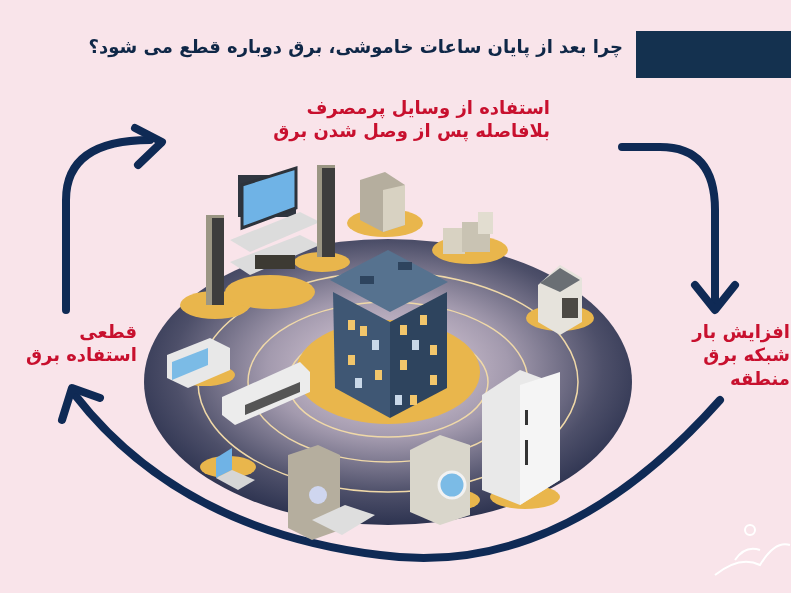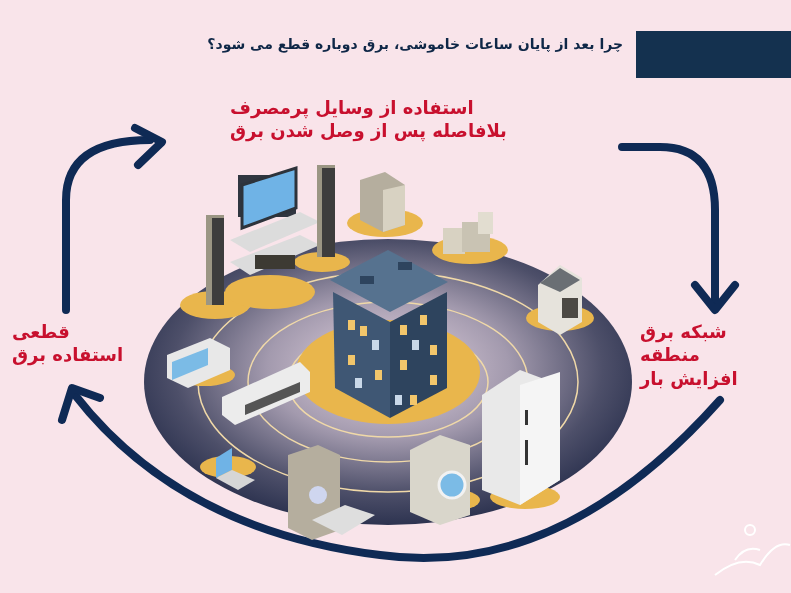--- a/index.html
+++ b/index.html
@@ -1,20 +1,20 @@
 <!DOCTYPE html>
 <html><head>
 <meta charset="utf-8">
 <style>
   html, body { margin:0; padding:0; }
   body { width:791px; height:593px; overflow:hidden; background:#f9e4ea; position:relative; font-family:"DejaVu Sans", sans-serif; }
   .canvas { position:absolute; left:0; top:0; width:791px; height:593px; }
   .title-bar { position:absolute; left:636px; top:31px; width:155px; height:47px; background:#14314f; }
-  .title { position:absolute; right:168px; top:36px; font-weight:bold; font-size:14px; color:#0f2747; direction:rtl; white-space:nowrap; }
-  .lbl { position:absolute; color:#c8102e; font-weight:bold; direction:rtl; text-align:left; line-height:1.3; }
+  .title { position:absolute; right:168px; top:36px; font-weight:bold; font-size:18px; color:#0f2747; direction:rtl; white-space:nowrap; }
+  .lbl { position:absolute; color:#c8102e; font-weight:bold; direction:rtl; text-align:right; line-height:1.3; }
   .lbl-top { left:230px; width:320px; top:96px; font-size:18px; }
   .lbl-right { left:640px; width:150px; top:320px; font-size:18px; }
   .lbl-left { left:0px; width:125px; top:320px; font-size:18px;padding-left:12px; }
   .lbl span { display:block; }
   svg { position:absolute; left:0; top:0; }
 </style>
 </head>
 <body>
 
 <div class="canvas">
@@ -153,20 +153,20 @@
       <path d="M735,560 Q745,545 760,550"></path>
       <circle cx="750" cy="530" r="5"></circle>
     </g>
   </svg>
 
   <div class="lbl lbl-top">
     <span>استفاده از وسایل پرمصرف</span>
     <span>بلافاصله پس از وصل شدن برق</span>
   </div>
   <div class="lbl lbl-right">
+    <span>افزایش بار</span>
     <span>شبکه برق منطقه</span>
-    <span>افزایش بار</span>
   </div>
   <div class="lbl lbl-left">
     <span>قطعی</span>
     <span>استفاده برق</span>
   </div>
 </div>
 
 </body></html>

